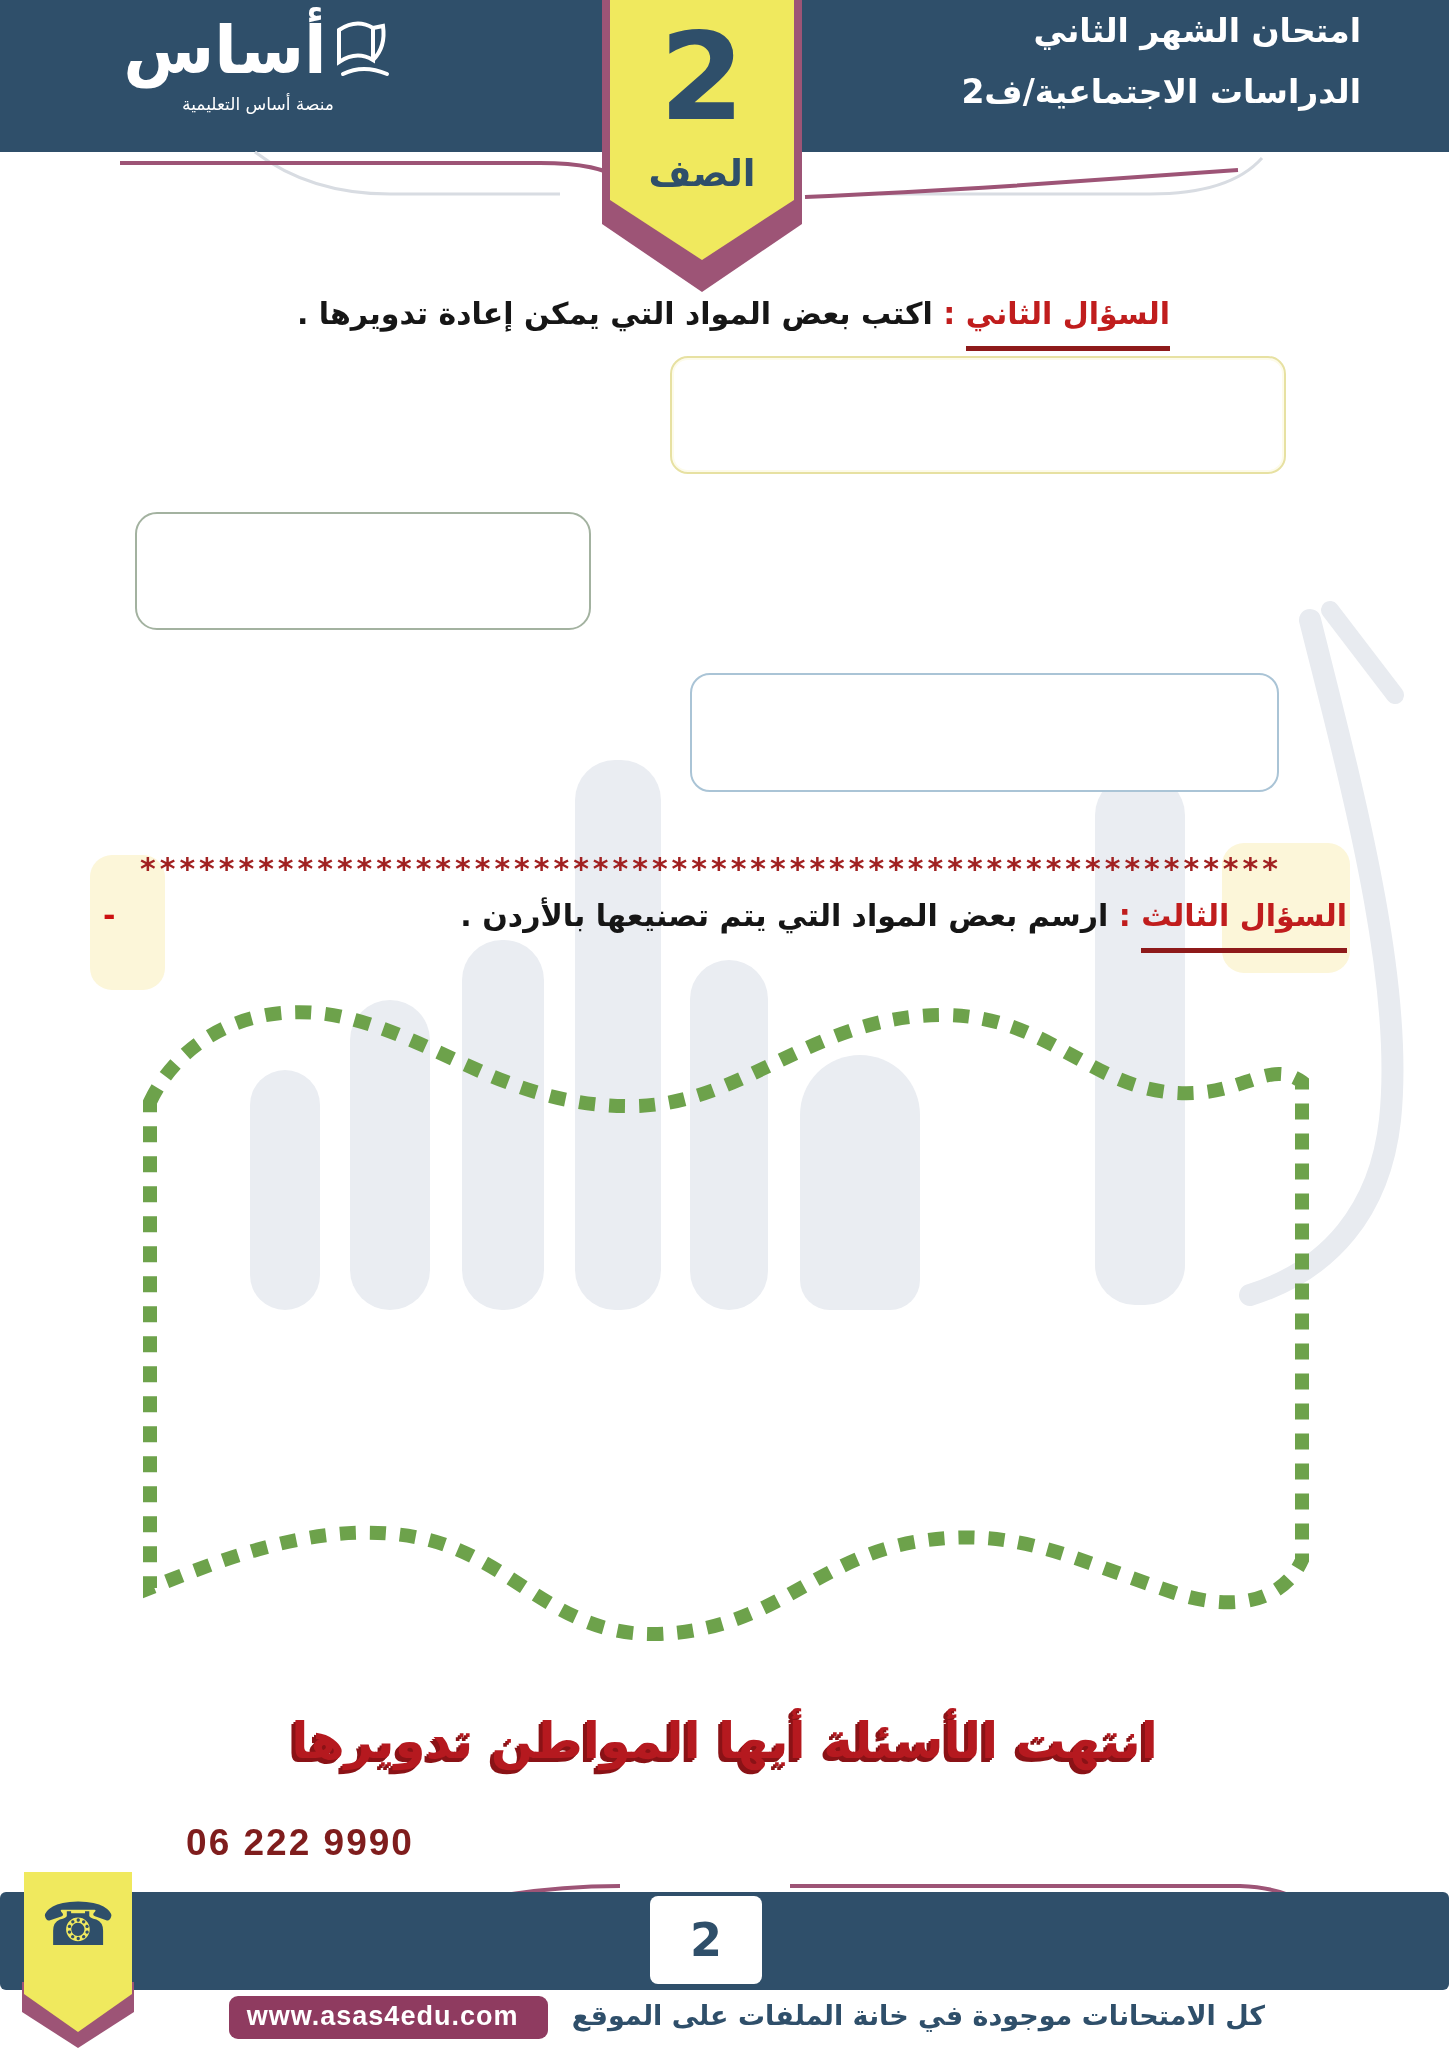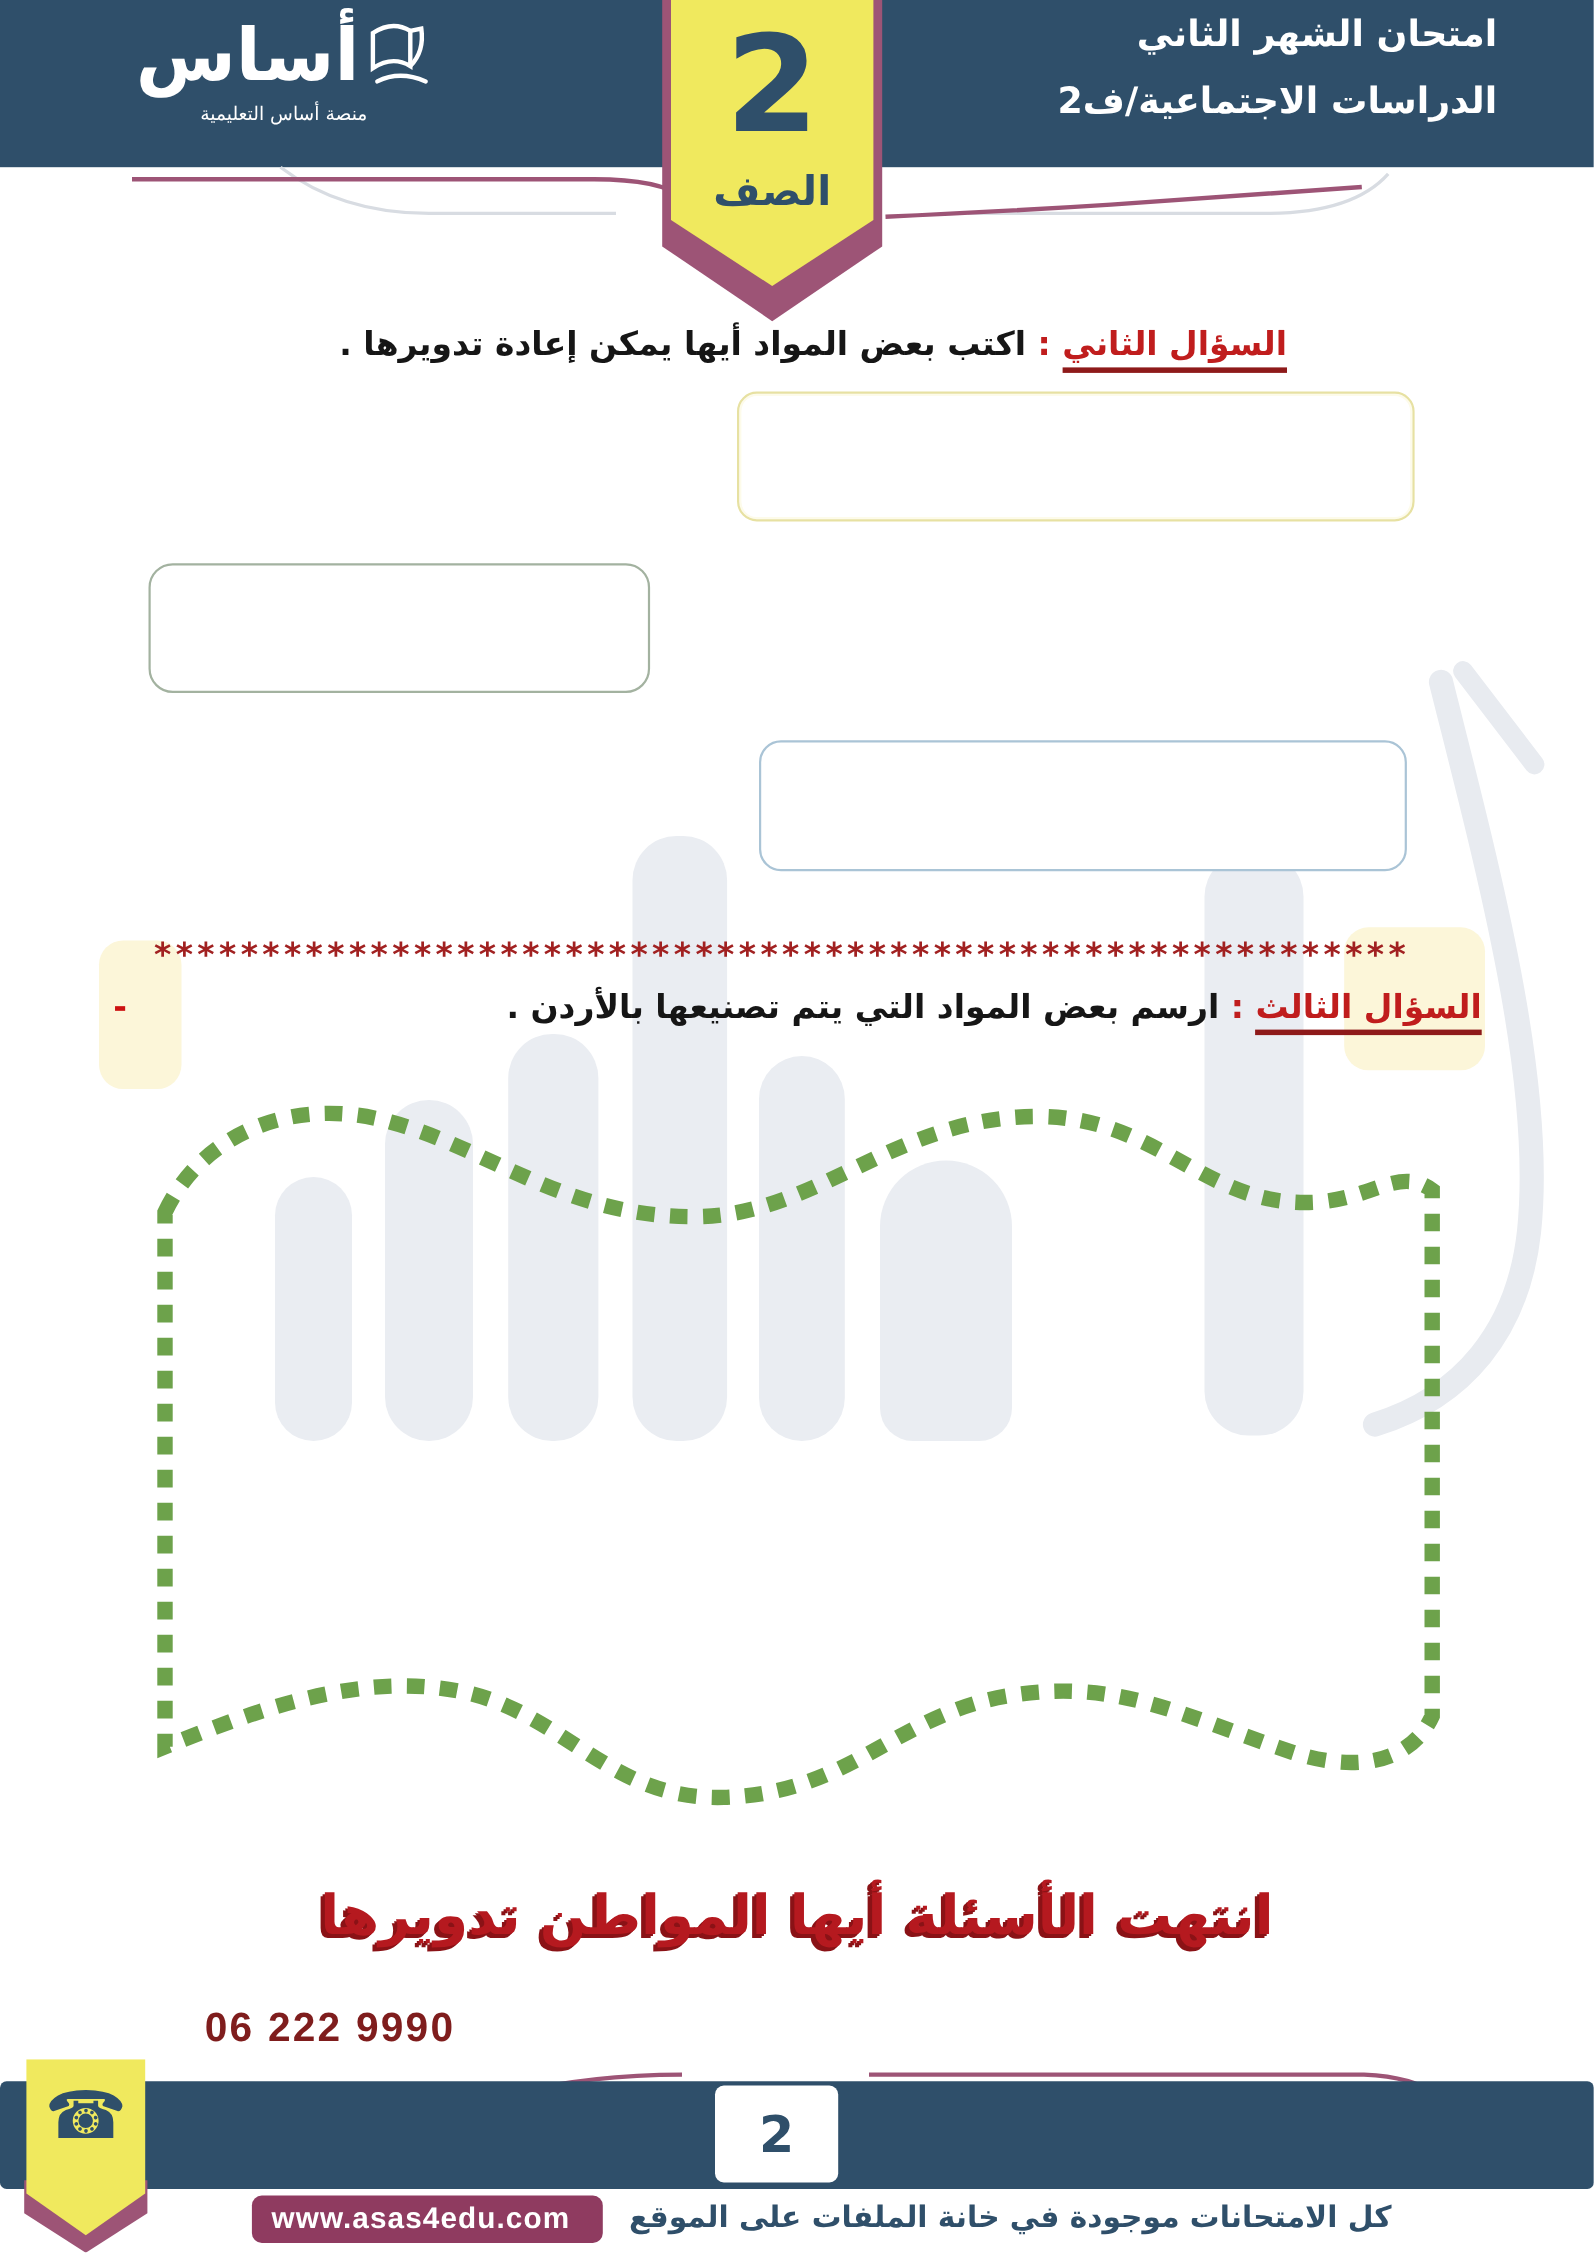--- a/index.html
+++ b/index.html
@@ -21,21 +21,21 @@
   .exam-title{right:88px;top:0;width:530px;z-index:3;color:#ffffff;text-align:right;
               font-size:33px;font-weight:bold;line-height:61px;direction:rtl;}
   .grade-badge{left:598px;top:0;width:208px;height:300px;z-index:4;}
   .grade-number{position:absolute;left:0;top:16px;width:100%;text-align:center;
                 font-size:122px;font-weight:bold;color:#2f4f6a;line-height:1;}
   .grade-label{position:absolute;left:0;top:152px;width:100%;text-align:center;
                font-size:37px;font-weight:bold;color:#2f4f6a;}
 
   
   .q-line{direction:rtl;text-align:right;font-size:30px;font-weight:bold;color:#161616;z-index:3;white-space:nowrap;}
-  .q-label{color:#c01d1d;border-bottom:5px solid #8e1a1a;padding-bottom:3px;display:inline-block;}
+  .q-label{color:#c01d1d;border-bottom:5px solid #8e1a1a;padding-bottom:15px;display:inline-block;}
   .q-colon{color:#c01d1d;}
   .answer-box{position:absolute;background:#ffffff;z-index:2;}
   .box-1{left:670px;top:356px;width:612px;height:114px;border:2px solid #e7e1a2;border-radius:18px;box-shadow:0 0 0 2px #fdfbea inset;}
   .box-2{left:135px;top:512px;width:452px;height:114px;border:2px solid #a3b2a0;border-radius:22px;}
   .box-3{left:690px;top:673px;width:585px;height:115px;border:2px solid #aac4d6;border-radius:20px;}
   .asterisk-row{left:140px;top:851px;width:1190px;font-size:30px;font-weight:bold;color:#a12121;
                 letter-spacing:4px;white-space:nowrap;overflow:hidden;z-index:3;}
   .divider-dash{left:103px;top:898px;font-size:30px;font-weight:bold;color:#cc1111;z-index:3;}
 
   
@@ -112,21 +112,21 @@
   <div class="abs grade-badge">
     <svg width="208" height="300" viewBox="0 0 208 300">
       <polygon points="4,0 204,0 204,224 104,292 4,224" fill="#9d5476"></polygon>
       <polygon points="12,0 196,0 196,200 104,260 12,200" fill="#f0e95e"></polygon>
     </svg>
     <div class="grade-number">2</div>
     <div class="grade-label">الصف</div>
   </div>
 
   <div class="abs q-line" style="right:279px;top:296px;">
-    <span class="q-label">السؤال الثاني</span><span class="q-colon"> : </span><span>اكتب بعض المواد أيها يمكن إعادة تدويرها .</span>
+    <span class="q-label">السؤال الثاني</span><span class="q-colon"> : </span><span>اكتب بعض المواد التي يمكن إعادة تدويرها .</span>
   </div>
 
   <div class="answer-box box-1"></div>
   <div class="answer-box box-2"></div>
   <div class="answer-box box-3"></div>
 
   <div class="abs asterisk-row">**********************************************************</div>
   <div class="abs divider-dash">-</div>
 
   <div class="abs q-line" style="right:102px;top:898px;">

